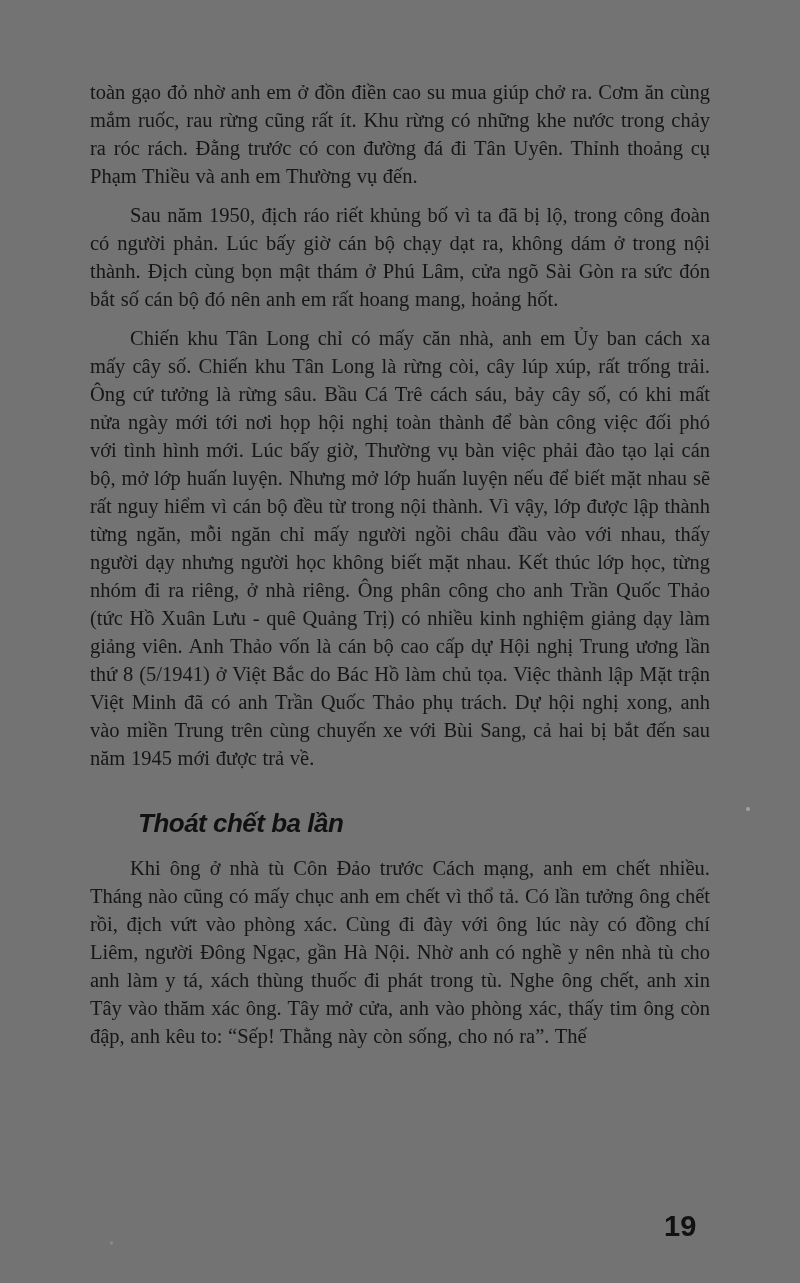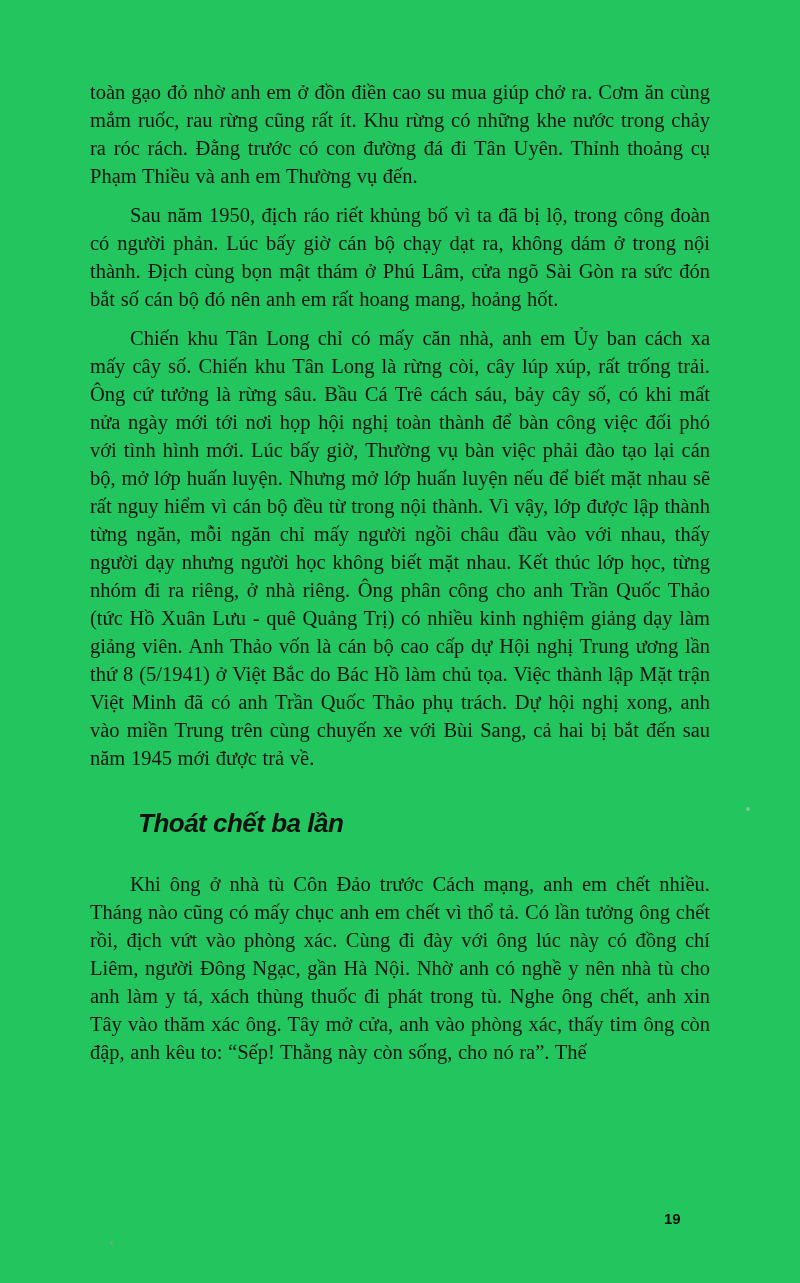--- a/index.html
+++ b/index.html
@@ -10,21 +10,21 @@
     width: 800px;
     height: 1283px;
     background: #ffffff;
     position: relative;
     overflow: hidden;
     font-family: "Liberation Serif", serif;
   }
   .page {
     position: absolute;
     inset: 0;
-    background: #22c55e;
+    background: #737373;
   }
   .text-block {
     position: absolute;
     left: 90px;
     top: 78px;
     width: 620px;
     color: #161616;
   }
   .para {
     font-family: "Liberation Serif", serif;
@@ -40,29 +40,29 @@
     text-indent: 0;
   }
   .section-heading {
     font-family: "Liberation Sans", sans-serif;
     font-weight: 700;
     font-style: italic;
     font-size: 26px;
     line-height: 30px;
     letter-spacing: -0.5px;
     color: #111111;
-    margin: 36px 0 32px 48px;
+    margin: 36px 0 16px 48px;
   }
   .page-number {
     position: absolute;
     left: 664px;
     top: 1210px;
     font-family: "Liberation Sans", sans-serif;
     font-weight: 700;
-    font-size: 15px;
+    font-size: 29px;
     color: #111111;
   }
   .speck {
     position: absolute;
     border-radius: 50%;
     background: #c9c9c9;
     opacity: 0.55;
   }
   .speck.right-margin { left: 746px; top: 807px; width: 4px; height: 4px; }
   .speck.bottom-left  { left: 110px; top: 1241px; width: 3px; height: 4px; background:#9a9a9a; }

